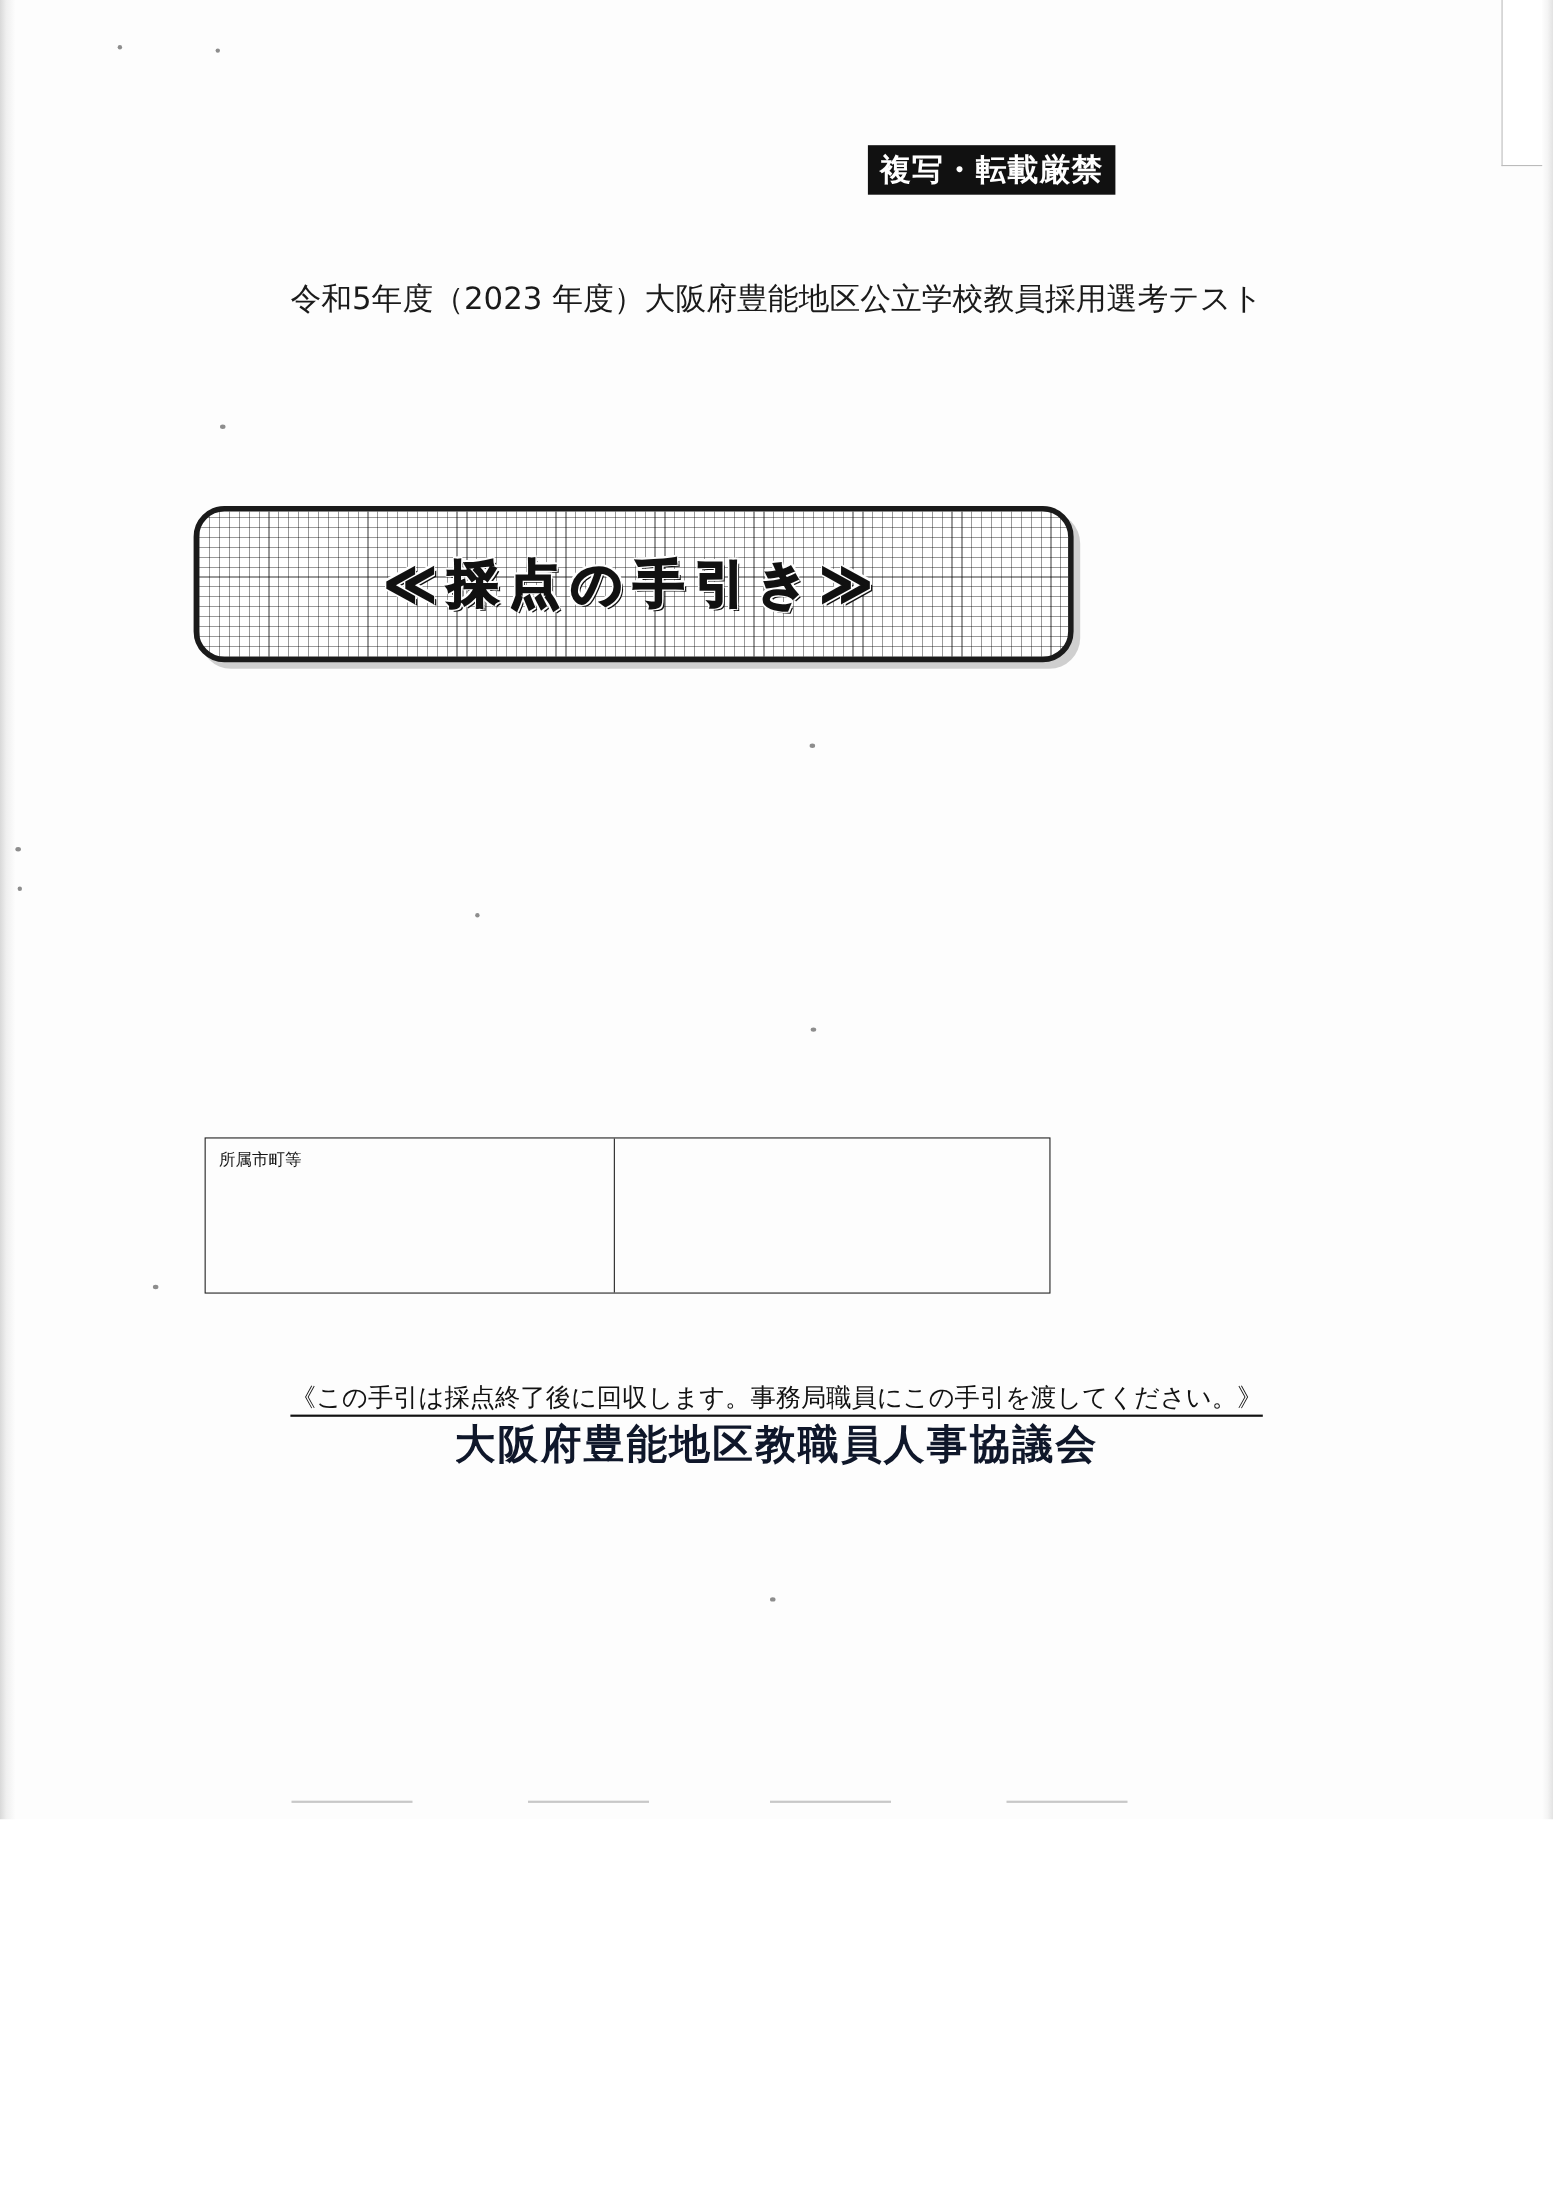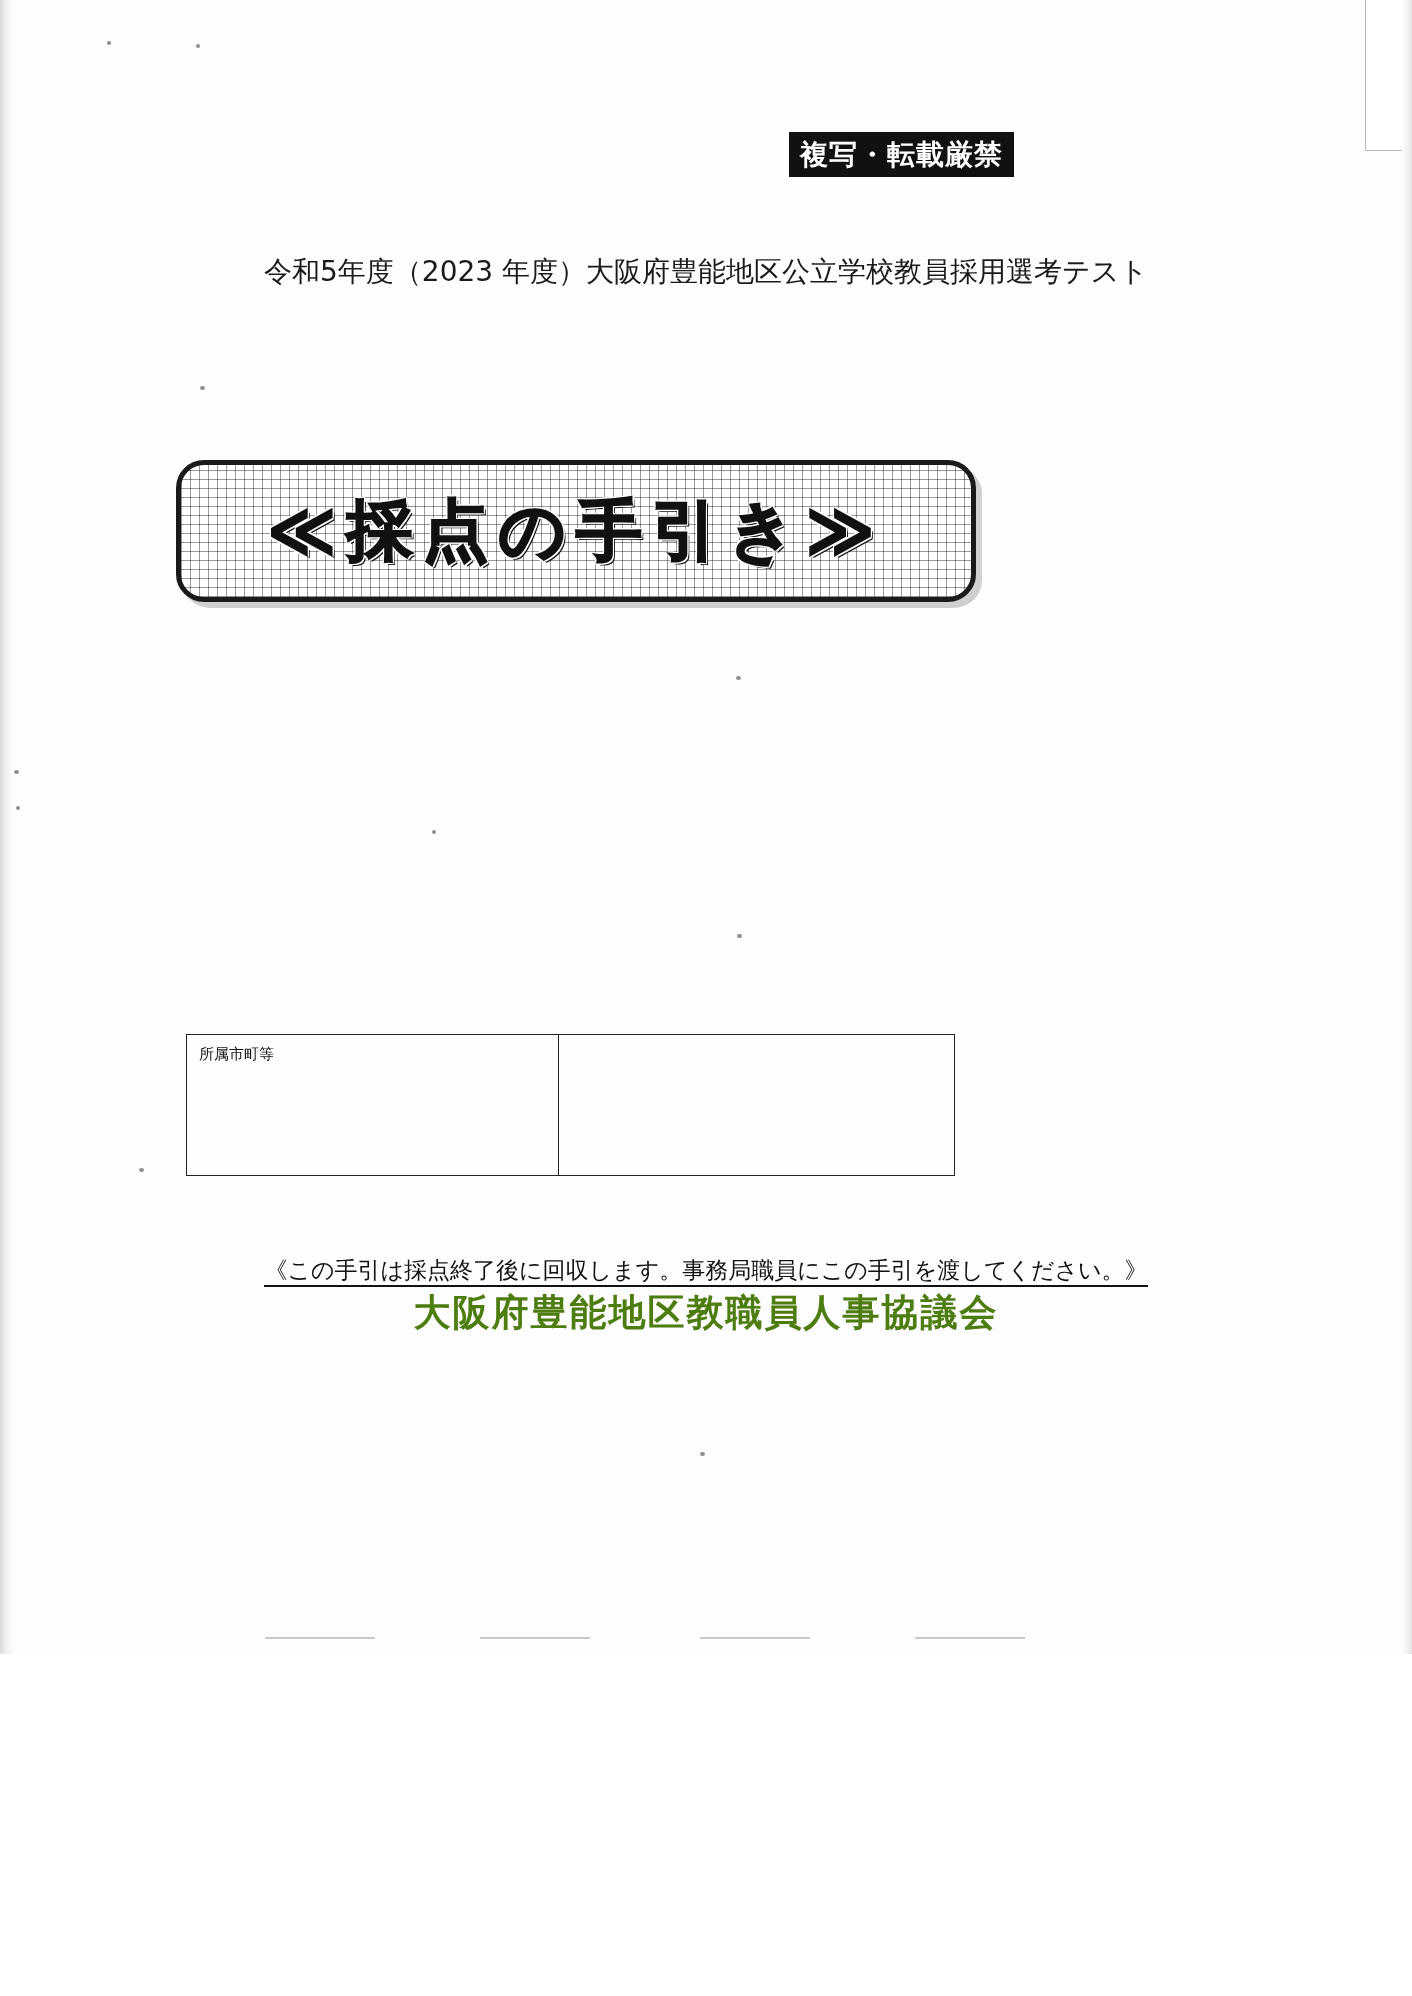--- a/index.html
+++ b/index.html
@@ -108,21 +108,21 @@
     background-image:
       repeating-linear-gradient(0deg, rgba(0,0,0,0.40) 0px, rgba(0,0,0,0.40) 1px, transparent 1px, transparent 9px),
       repeating-linear-gradient(90deg, rgba(0,0,0,0.40) 0px, rgba(0,0,0,0.40) 1px, transparent 1px, transparent 9px);
     box-shadow: 6px 6px 0 rgba(0,0,0,0.18);
     display: flex;
     align-items: center;
     justify-content: center;
   }
   .title-plate-text {
     font-family: "DejaVu Sans", "Liberation Sans", sans-serif;
-    font-size: 66px;
+    font-size: 46px;
     font-weight: bold;
     letter-spacing: 10px;
     color: #111111;
     -webkit-text-stroke: 2px #111111;
     text-shadow:
       0 0 2px #ffffff,
       2px 0 0 #ffffff, -2px 0 0 #ffffff, 0 2px 0 #ffffff, 0 -2px 0 #ffffff,
       2px 2px 0 #ffffff, -2px -2px 0 #ffffff, 2px -2px 0 #ffffff, -2px 2px 0 #ffffff,
       3px 3px 0 #111111;
     white-space: nowrap;
@@ -181,21 +181,21 @@
   .org-line {
     position: absolute;
     left: 0;
     top: 1288px;
     width: 1412px;
     text-align: center;
     font-size: 37px;
     font-weight: bold;
     letter-spacing: 2px;
     font-family: "DejaVu Sans", "Liberation Sans", sans-serif;
-    color: #4d7c0f;
+    color: #0f172a;
     white-space: nowrap;
   }
 </style>
 </head>
 <body>
 
 <div id="page">
 
   <div class="scan-edge-left"></div>
   <div class="scan-edge-right"></div>

